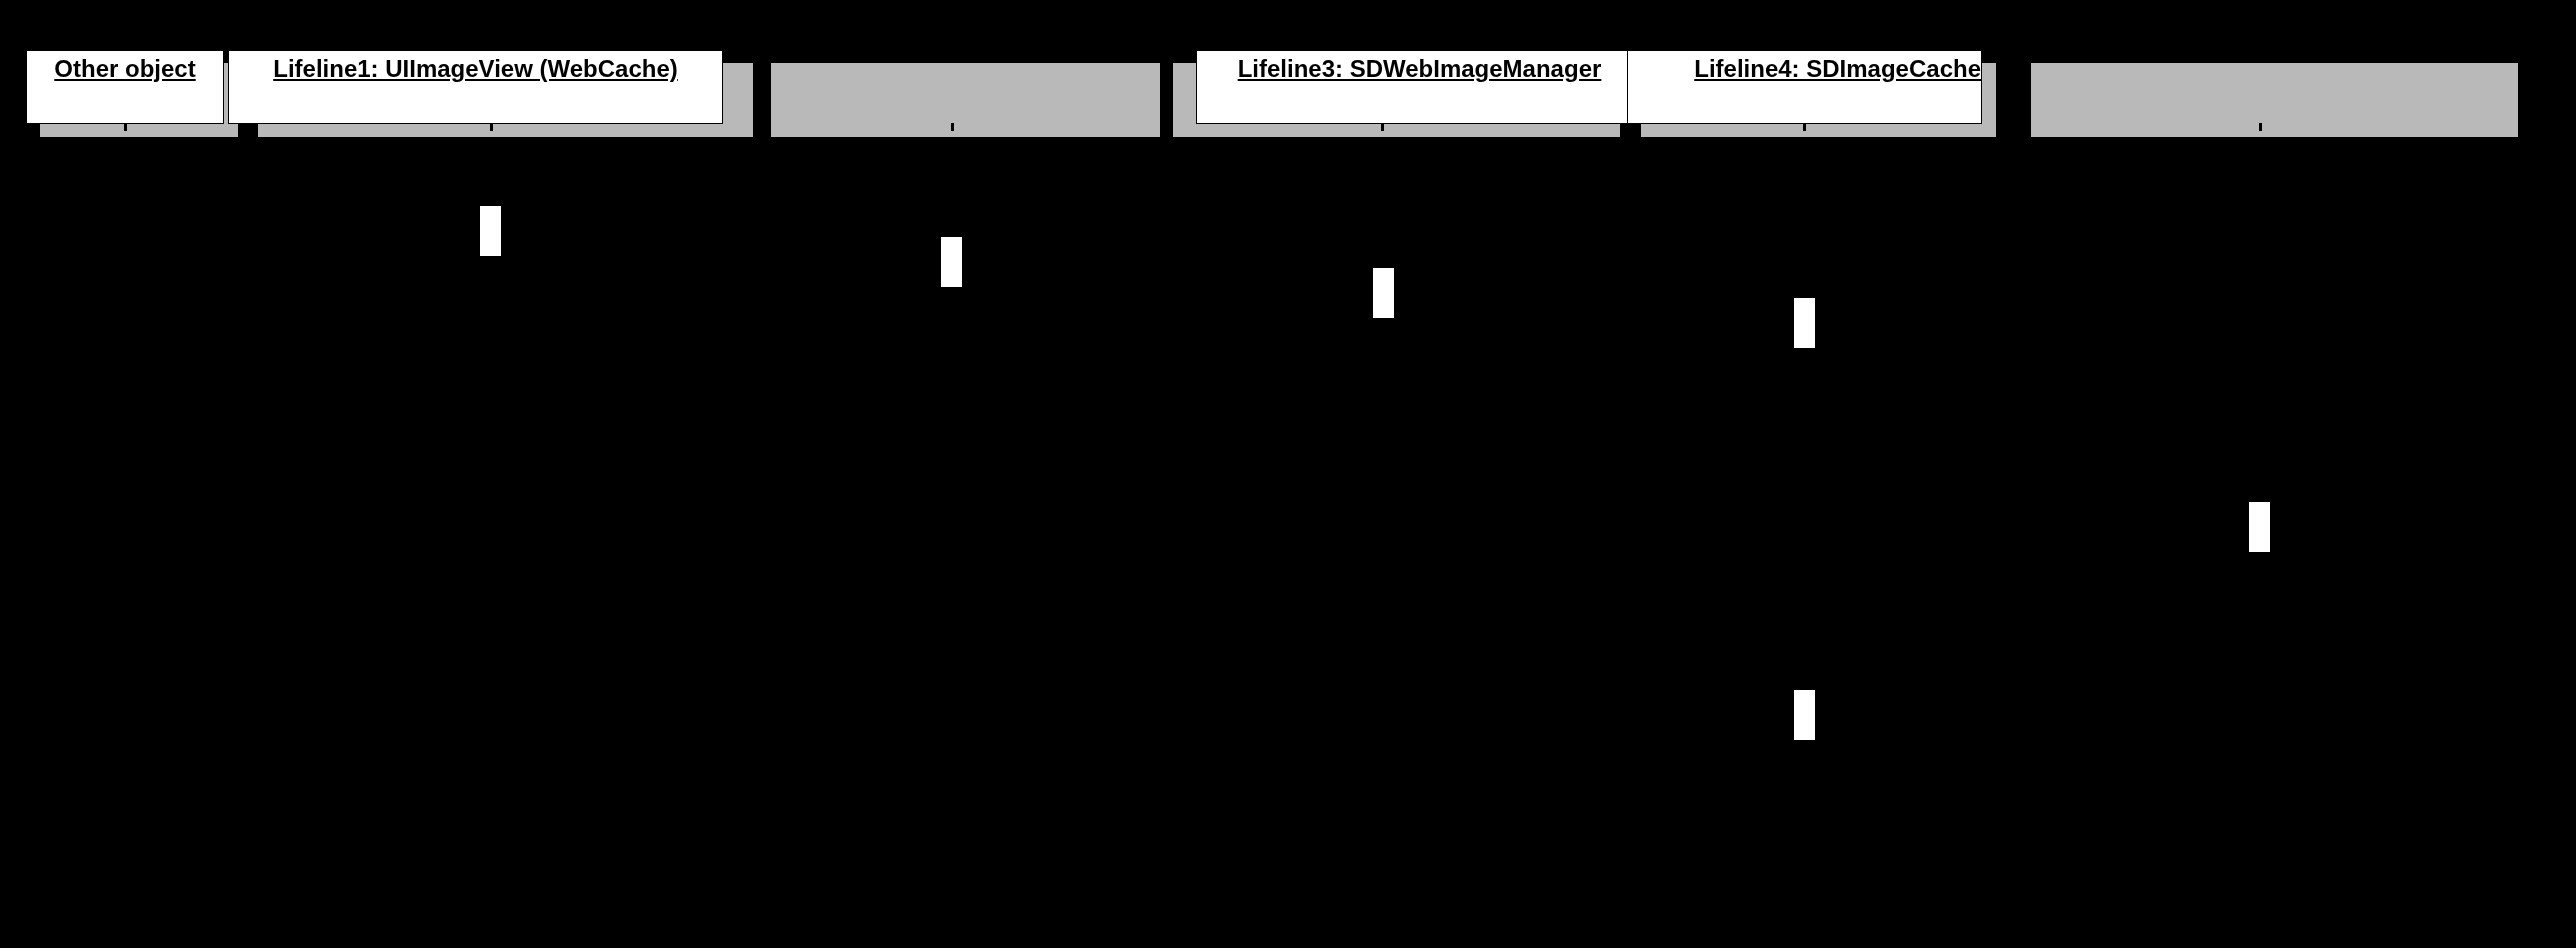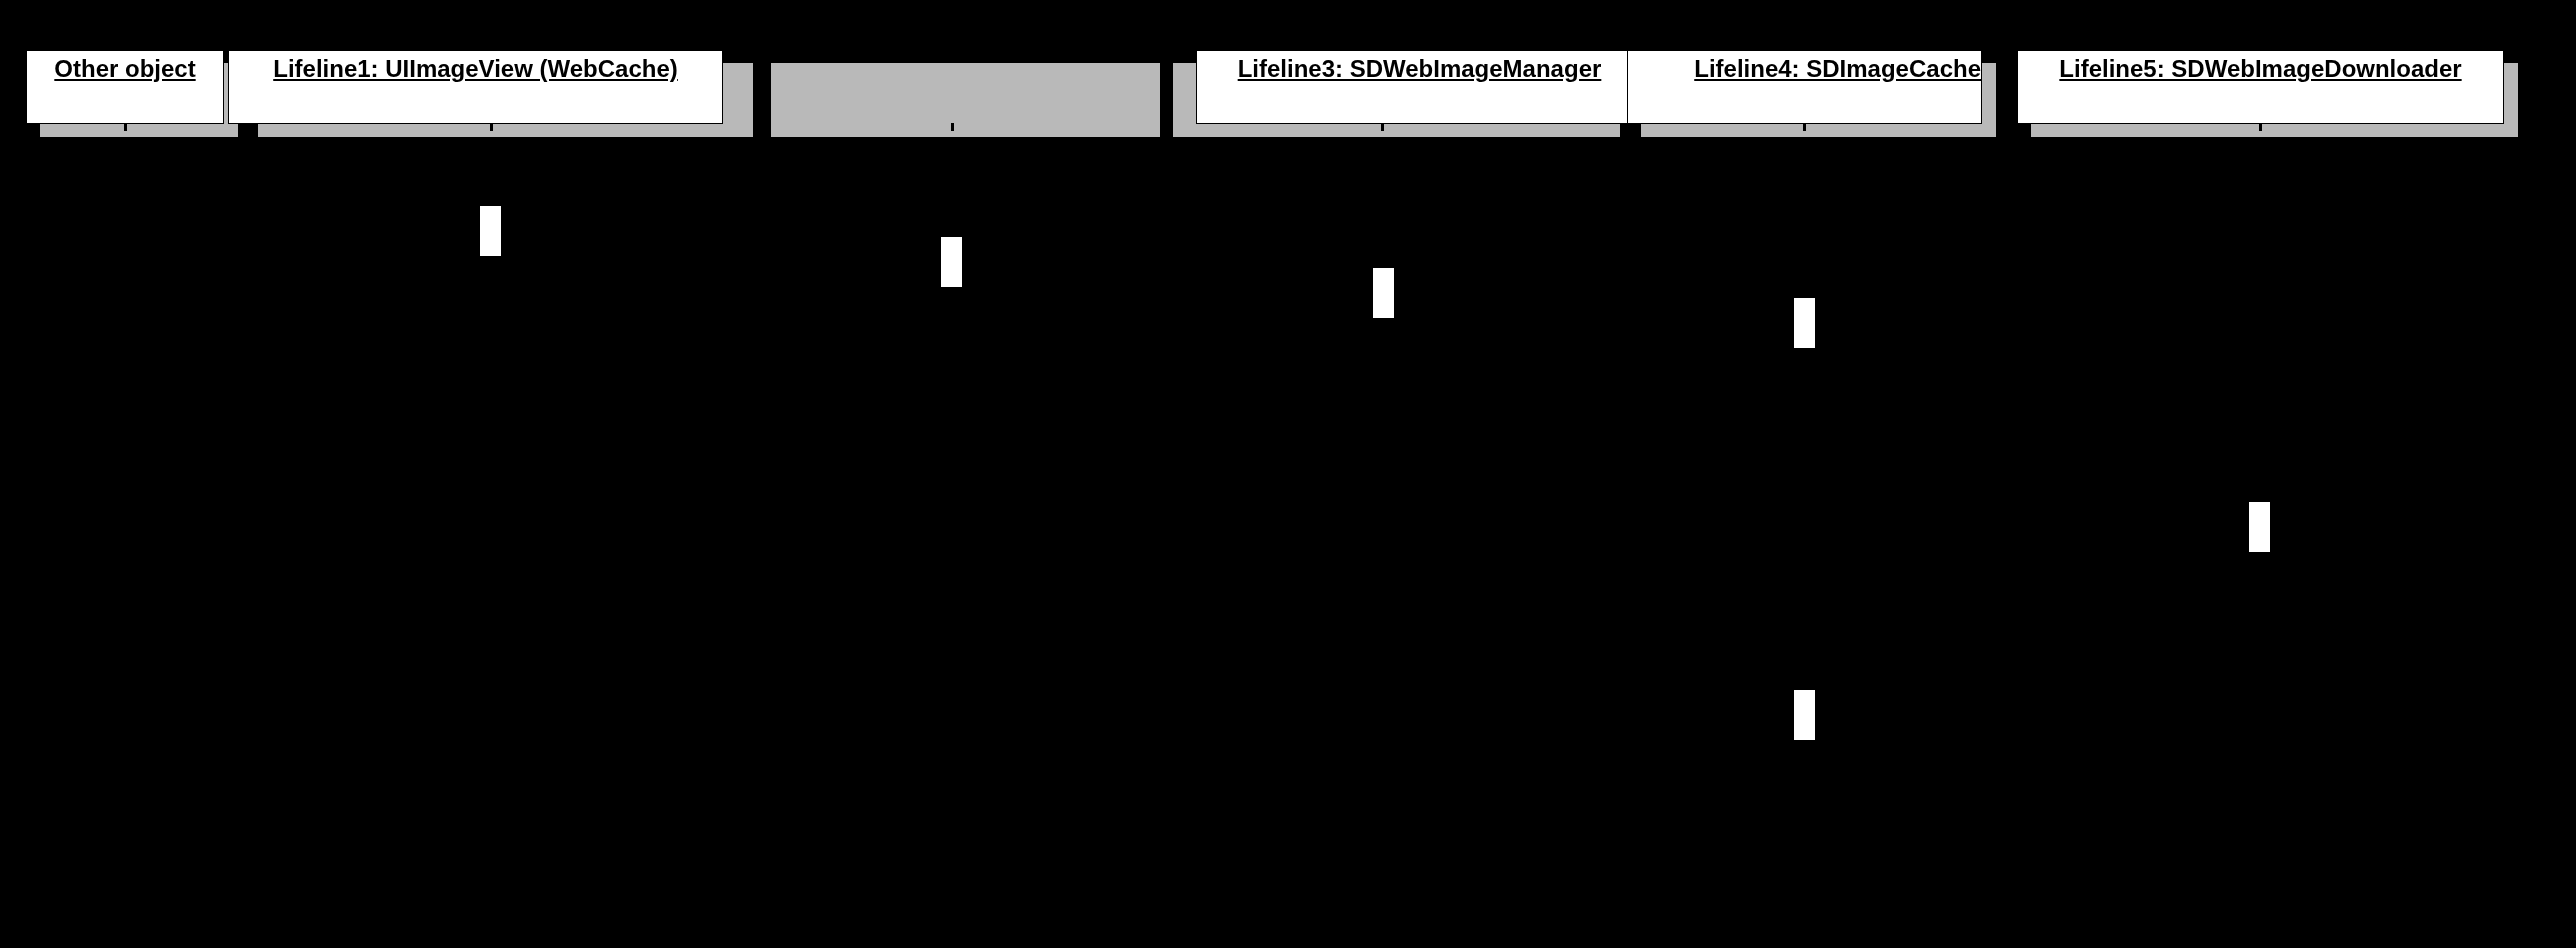--- a/index.html
+++ b/index.html
@@ -72,23 +72,20 @@
   </div>
   <div class="head" style="left:228px; width:495px;">
     <span class="head-label">Lifeline1: UIImageView (WebCache)</span>
   </div>
   <div class="head" style="left:1160px; width:447px;margin-left:36px;">
     <span class="head-label">Lifeline3: SDWebImageManager</span>
   </div>
   <div class="head" style="left:1627px; width:355px;text-align:right;">
     <span class="head-label">Lifeline4: SDImageCache</span>
   </div>
-  <div class="head" style="left:2017px; width:487px;">
-    <span class="head-label">Lifeline5: SDWebImageDownloader</span>
-  </div>
 
   <div class="tick" style="left:124px;"></div>
   <div class="tick" style="left:490px;"></div>
   <div class="tick" style="left:951px;"></div>
   <div class="tick" style="left:1381px;"></div>
   <div class="tick" style="left:1803px;"></div>
   <div class="tick" style="left:2259px;"></div>
 
   <div class="activation" style="left:479px;  top:205px;"></div>
   <div class="activation" style="left:940px;  top:236px;"></div>

